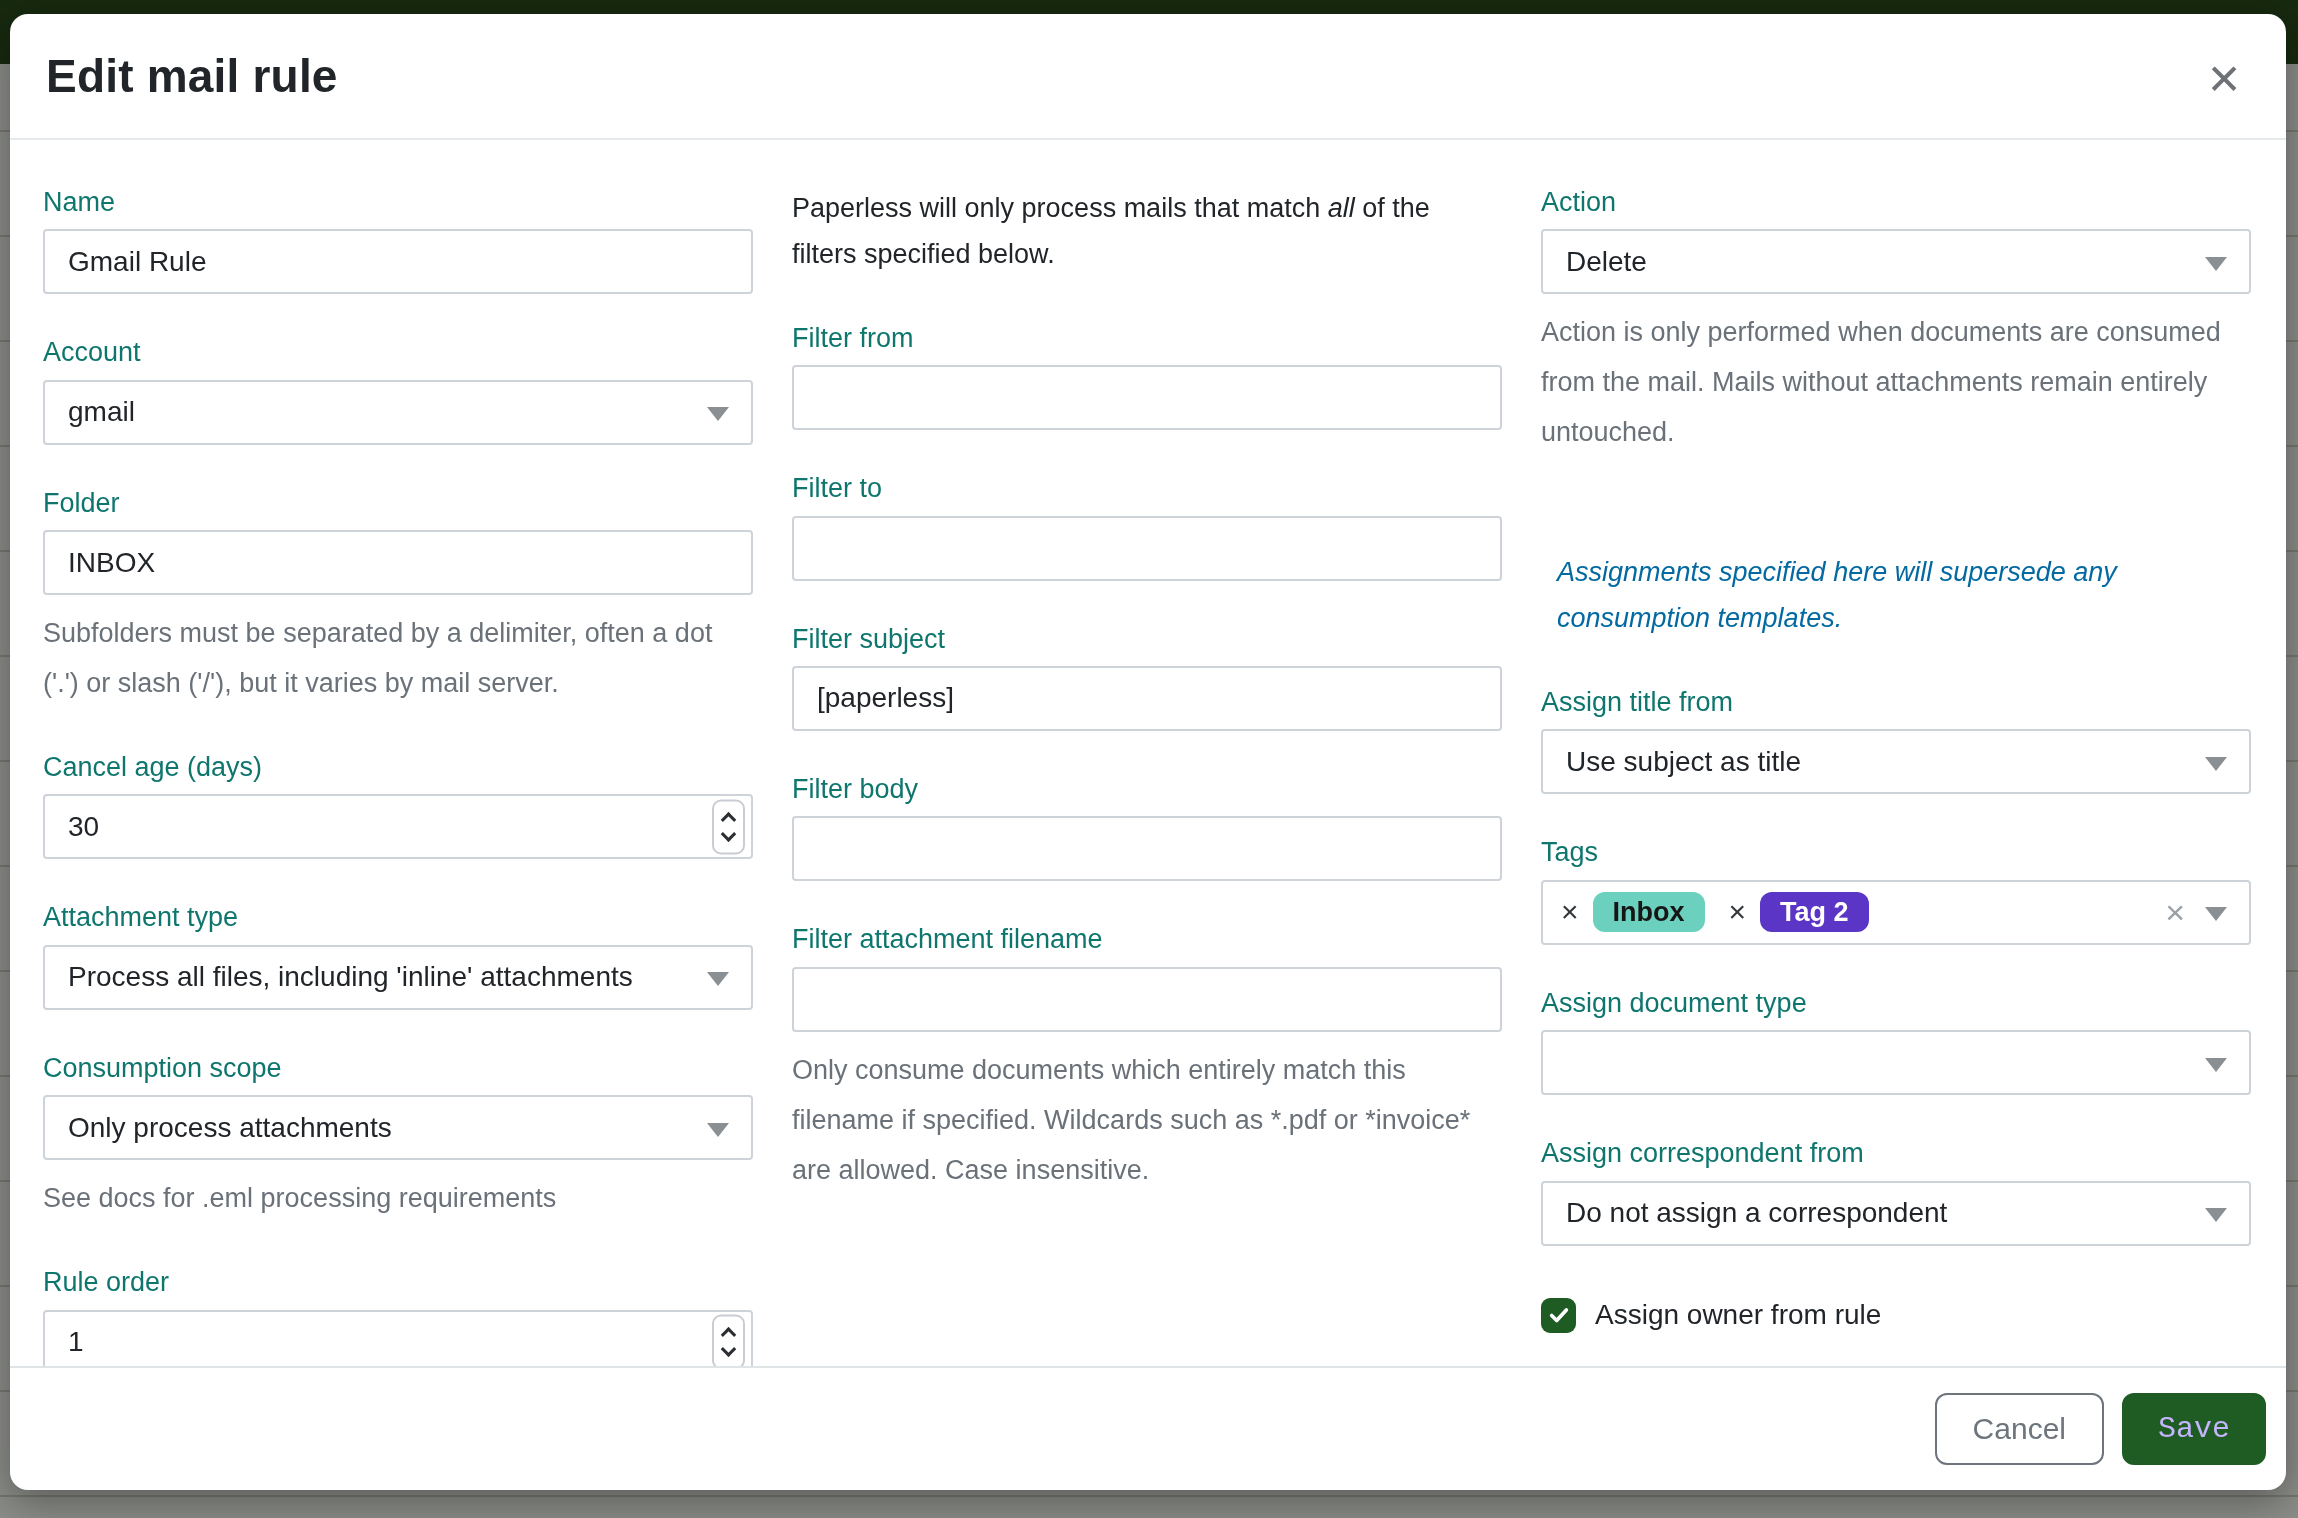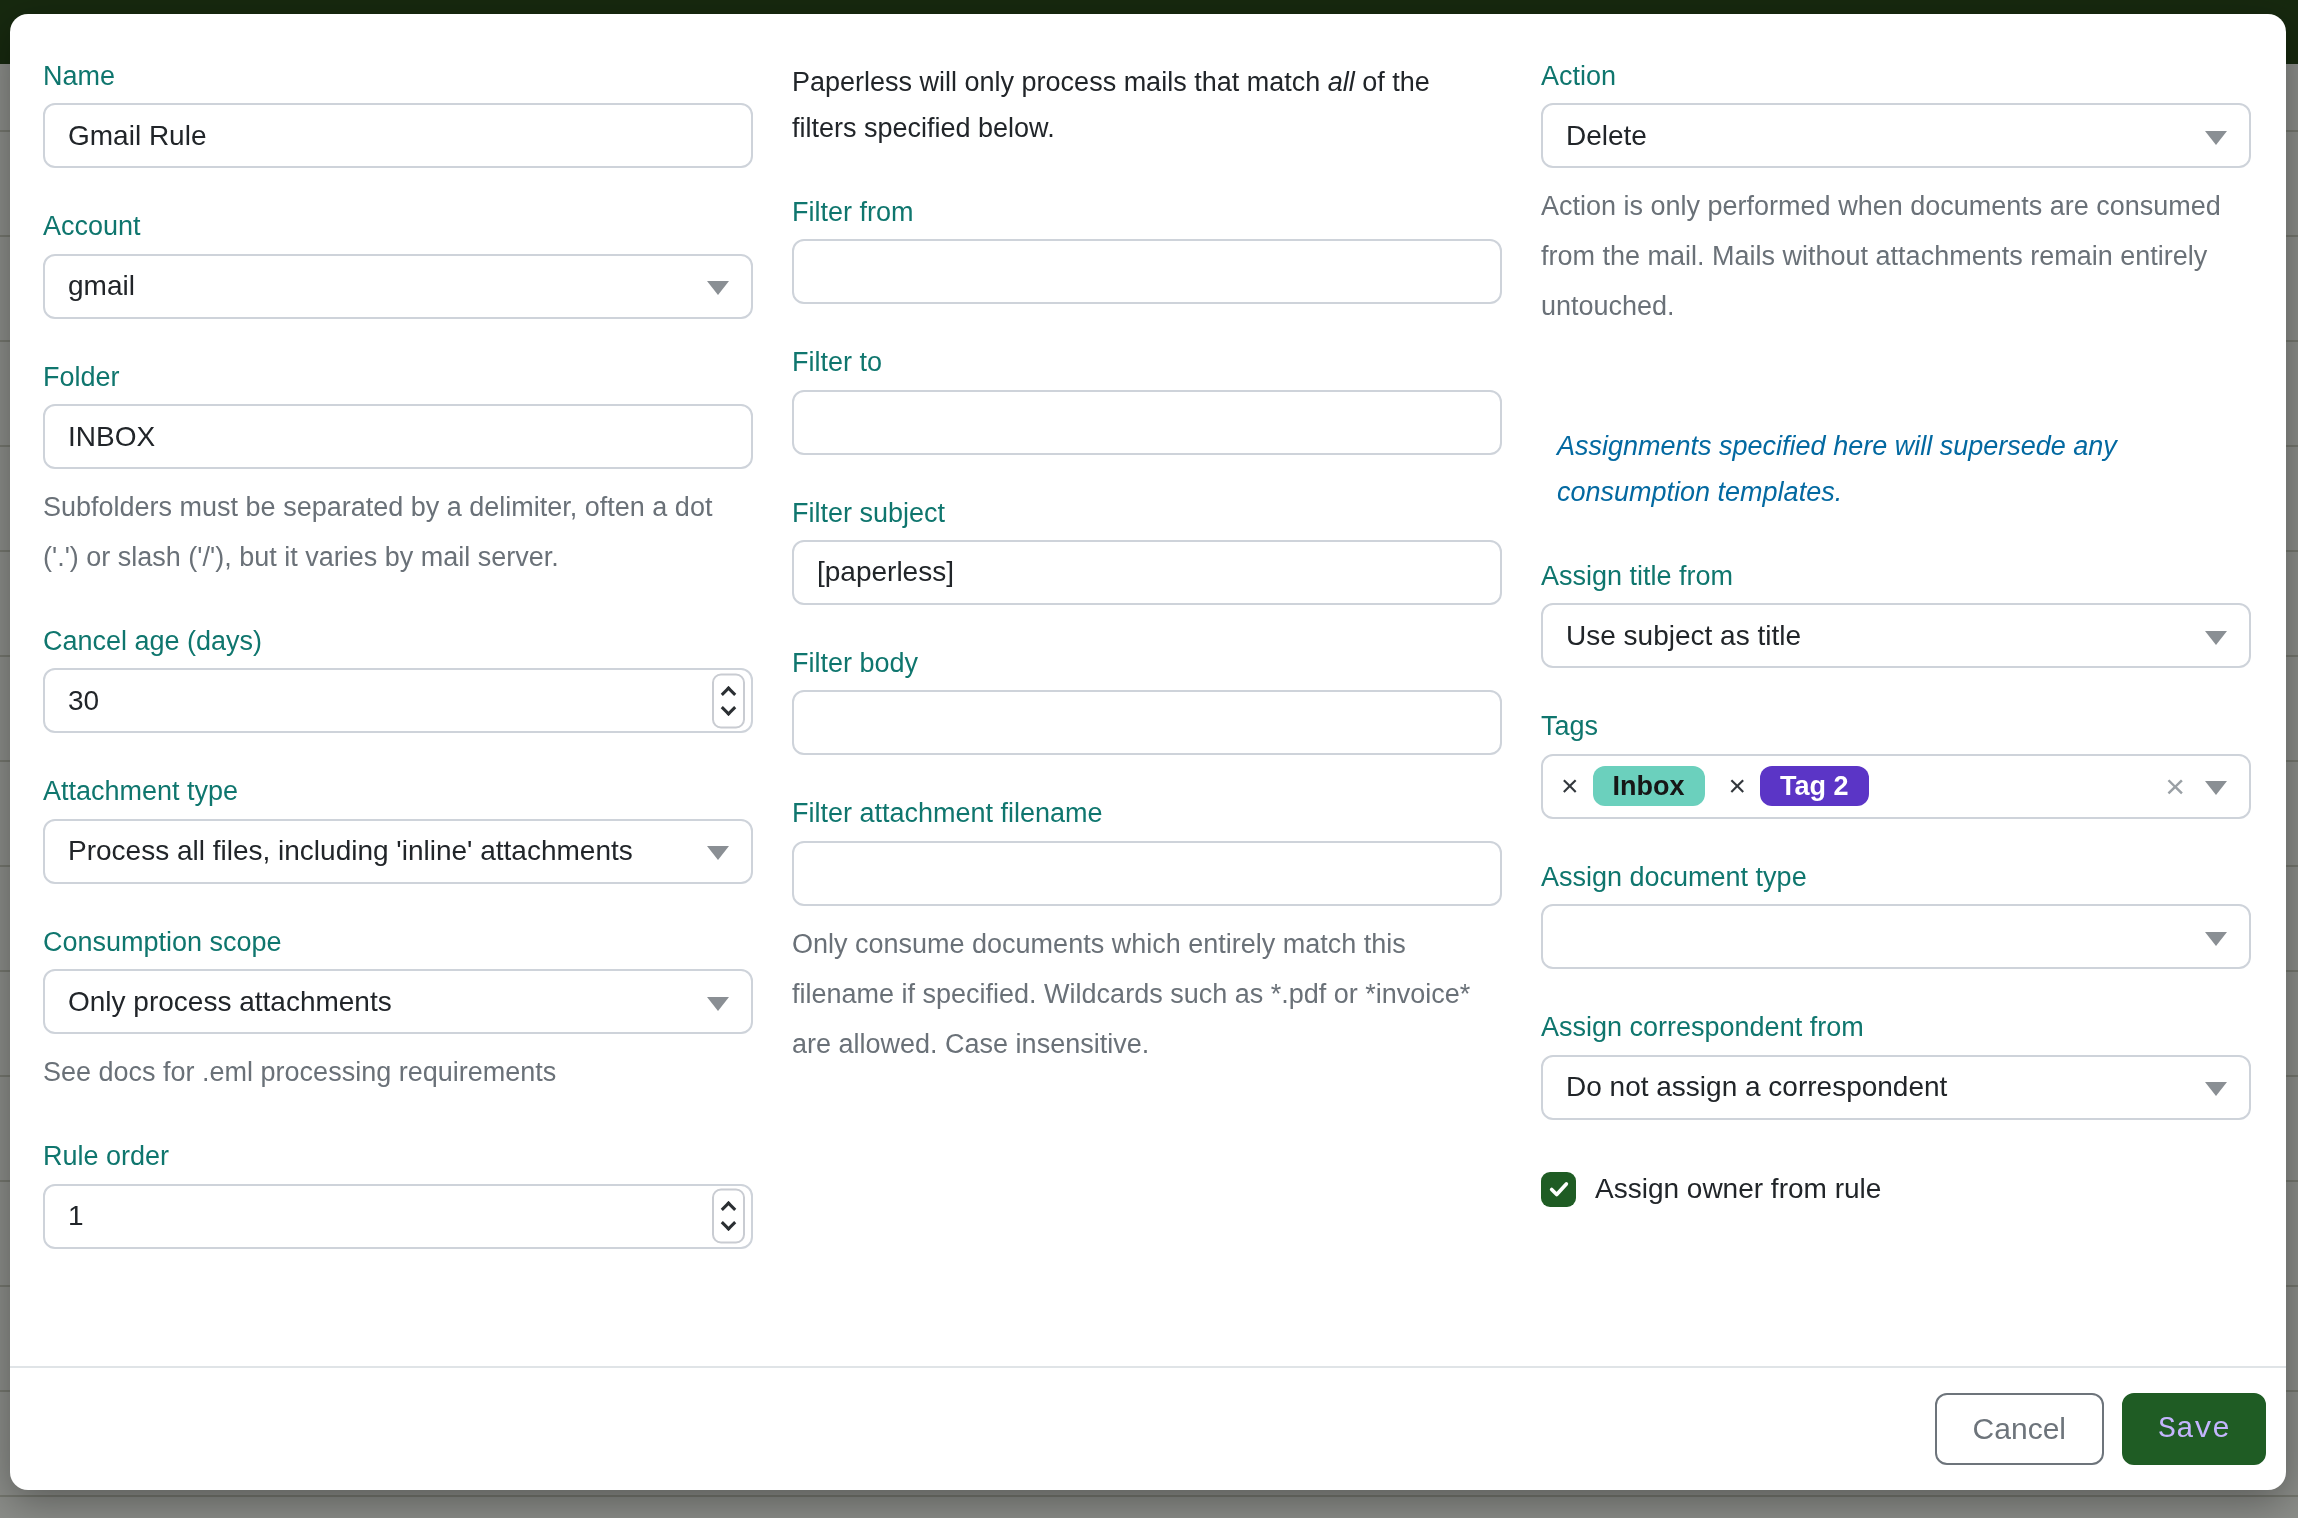--- a/index.html
+++ b/index.html
@@ -39,21 +39,21 @@
   }
 
   .modal-body { flex:1 1 auto; padding:46px 0 0 33px; overflow:hidden;
     display:grid; grid-template-columns:710px 710px 710px; column-gap:39px; align-content:start;
   }
 
   .group { margin-bottom:42px; }
   .label { display:block; font-size:27px; color:#0f766e; margin-bottom:11px; line-height:1.2; }
   .field { position:relative; }
   .control {
-    width:100%; height:65px; border:2px solid #ced3da; border-radius:12px;
+    width:100%; height:65px; border:2px solid #ced3da; border-radius:4px;
     background:#fff; font-family:inherit; font-size:28px; color:#212529;
     padding:0 70px 0 23px; outline:none; display:flex; align-items:center;
   }
   input.control { padding-right:23px; }
   input.control.has-stepper { padding-right:60px; }
   .select { cursor:pointer; }
   .caret {
     position:absolute; right:24px; top:50%; margin-top:-5px;
     width:0; height:0; border-left:11px solid transparent; border-right:11px solid transparent;
     border-top:14px solid #8a8f94;
@@ -103,20 +103,24 @@
 <body>
 
 <div class="backdrop">
   <div class="navbar"></div>
   <div class="rows"></div>
 
 </div>
 
 <div class="modal">
 
+  <div class="modal-header">
+    <div class="modal-title">Edit mail rule</div>
+    <button class="close-btn">✕</button>
+  </div>
 
   <div class="modal-body">
 
     <div class="col">
       <div class="group">
         <span class="label">Name</span>
         <div class="field">
           <input class="control" type="text" value="Gmail Rule" style="">
         </div>
       </div>

